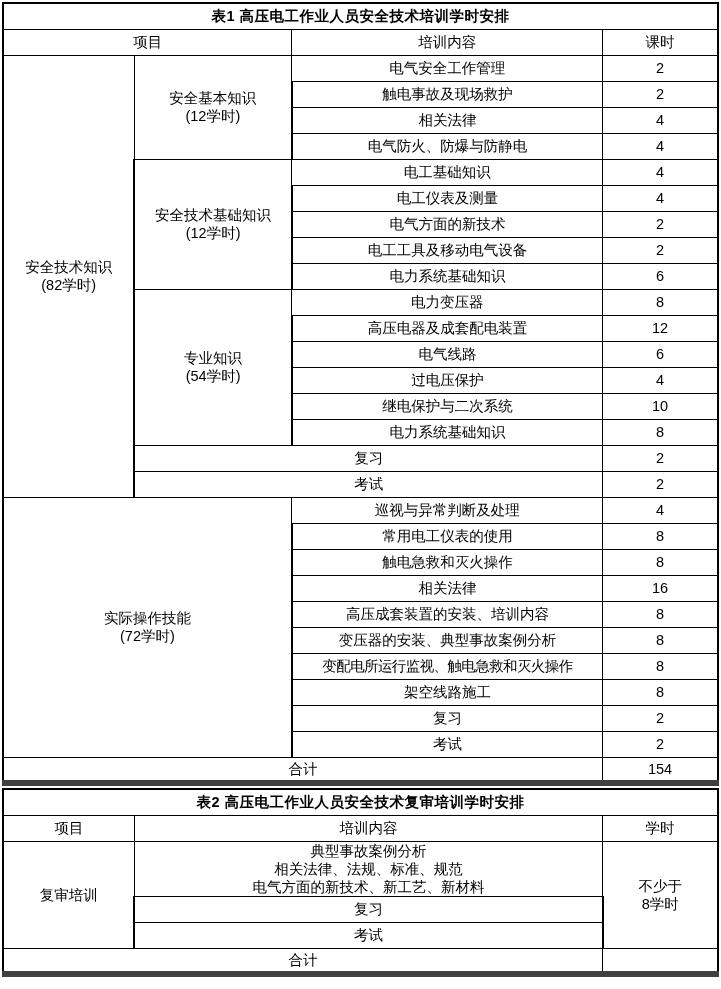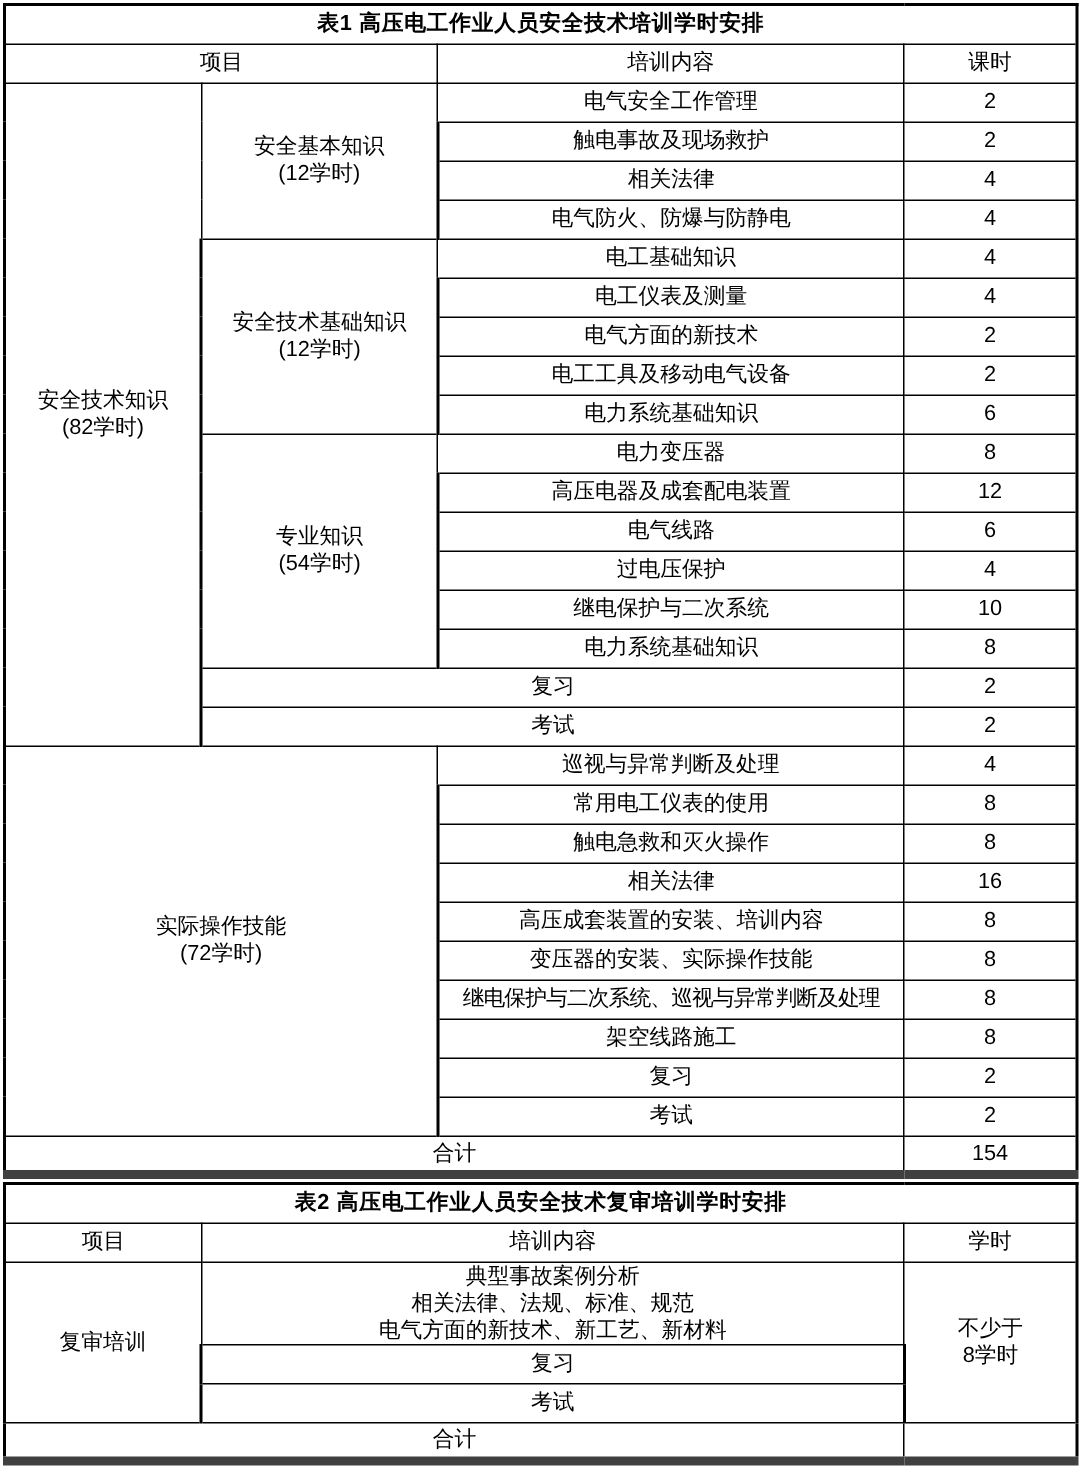--- a/index.html
+++ b/index.html
@@ -205,25 +205,25 @@
       </tr>
       <tr>
         <td>相关法律</td>
         <td>16</td>
       </tr>
       <tr>
         <td>高压成套装置的安装、培训内容</td>
         <td>8</td>
       </tr>
       <tr>
-        <td>变压器的安装、实际操作技能</td>
-        <td>8</td>
-      </tr>
-      <tr>
-        <td class="narrow">继电保护与二次系统、巡视与异常判断及处理</td>
+        <td>变压器的安装、典型事故案例分析</td>
+        <td>8</td>
+      </tr>
+      <tr>
+        <td class="narrow">变配电所运行监视、触电急救和灭火操作</td>
         <td>8</td>
       </tr>
       <tr>
         <td>架空线路施工</td>
         <td>8</td>
       </tr>
       <tr>
         <td>复习</td>
         <td>2</td>
       </tr>

